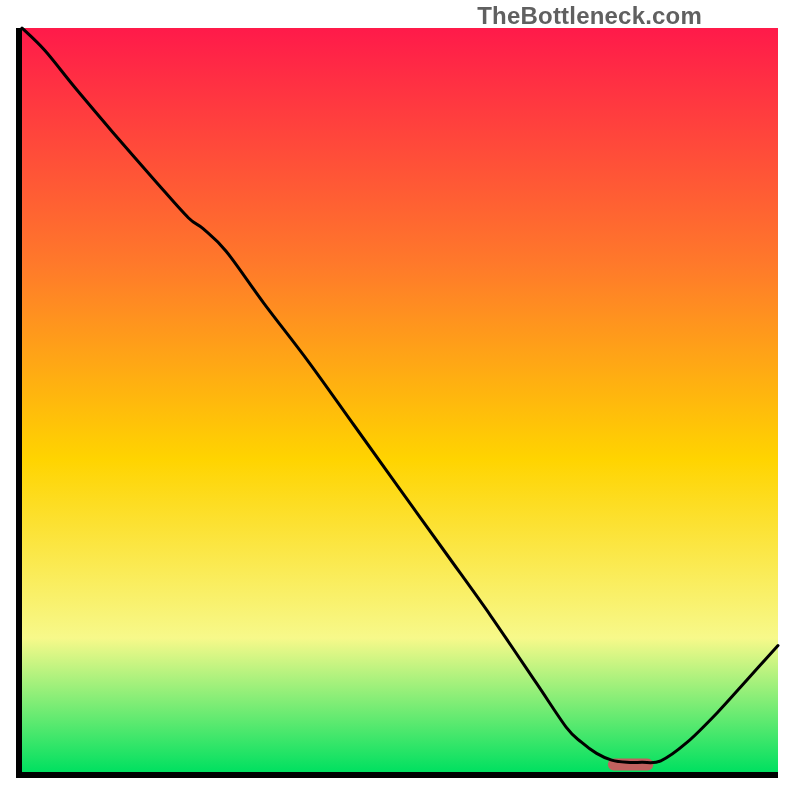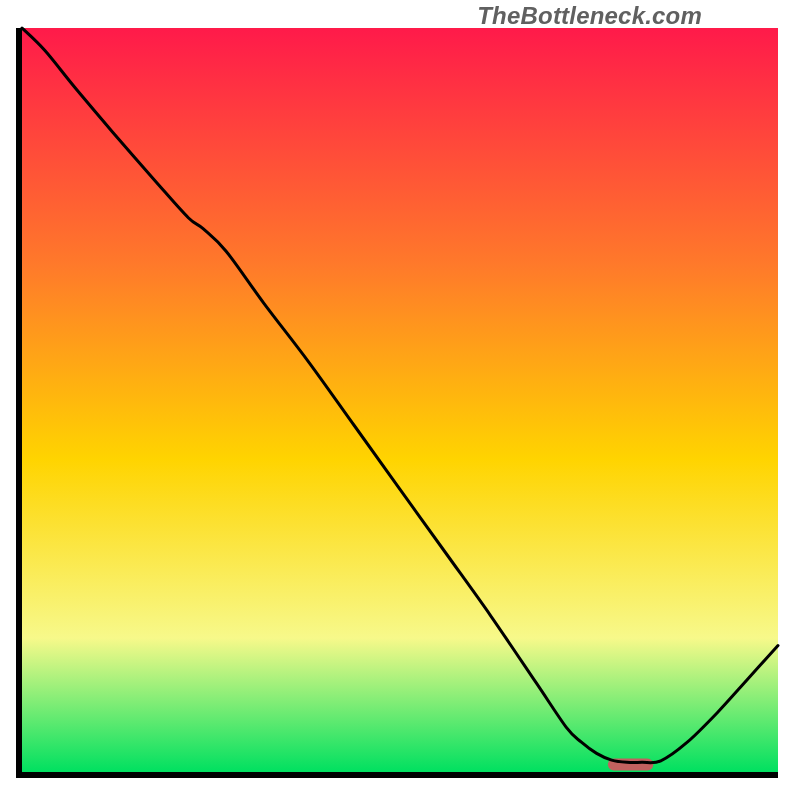--- a/index.html
+++ b/index.html
@@ -8,21 +8,20 @@
     width: 800px;
     height: 800px;
     overflow: hidden;
     background: #ffffff;
     font-family: Arial, Helvetica, sans-serif;
   }
   .wrap {
     position: relative;
     width: 708px;
     height: 800px;
-    font-style: italic;
   }
   .watermark {
     position: absolute;
     top: 2px;
     right: 6px;
     font-size: 24px;
     font-weight: 600;
     color: #606060;
     letter-spacing: 0.2px;
     z-index: 10;

